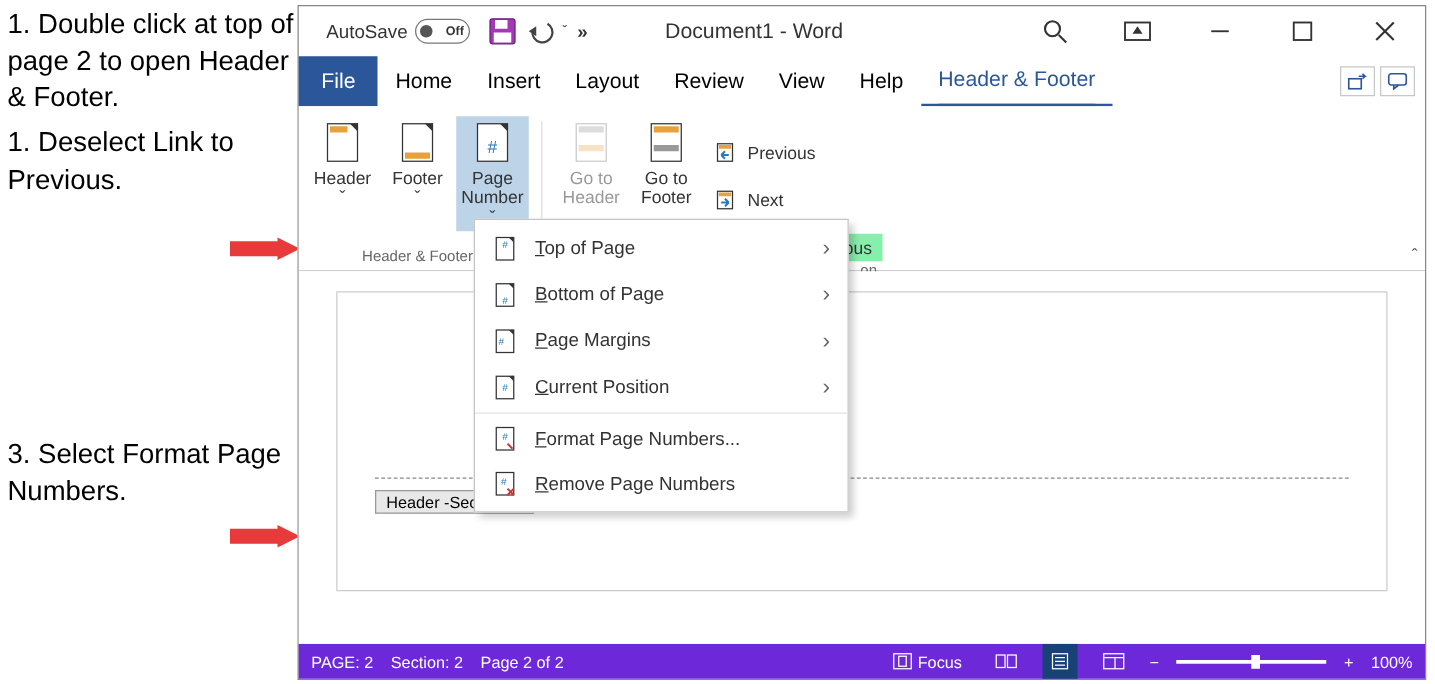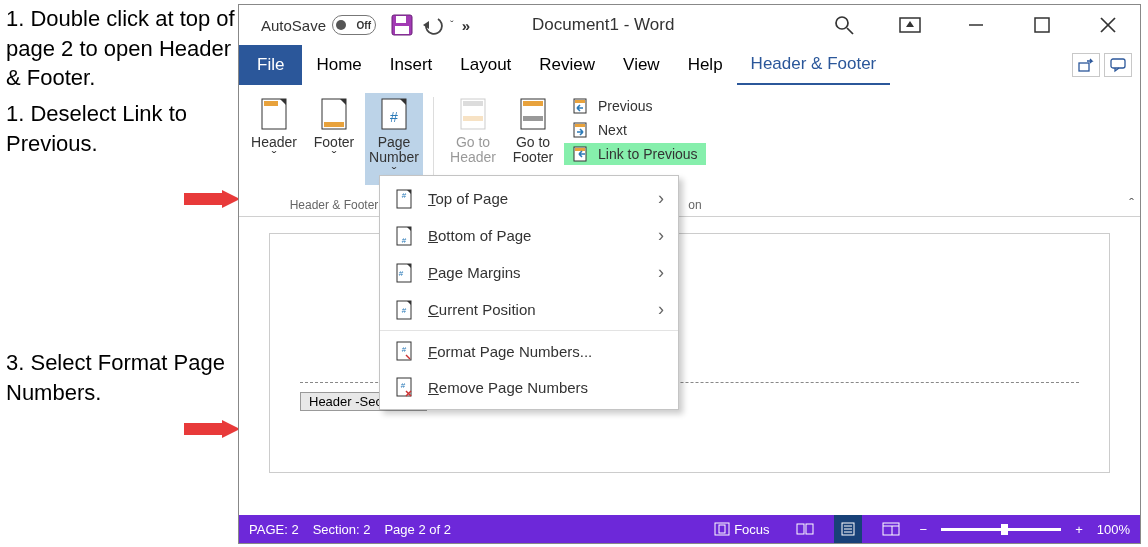--- a/index.html
+++ b/index.html
@@ -37,21 +37,21 @@
   
   .ribbon { height: 132px; border-bottom: 1px solid #d0d0d0; display: flex; align-items: flex-start; padding-top: 8px; position: relative; background:#fff; }
   .ribbon-group { display:flex; flex-direction:column; align-items:center; height:100%; padding: 0 6px; }
   .ribbon-group .items { display:flex; gap:2px; align-items:flex-start; }
   .ribbon-group .grp-label { font-size:12px; color:#666; margin-top:auto; padding-bottom:4px; }
   .big-btn { width:58px; display:flex; flex-direction:column; align-items:center; gap:4px; font-size:14px; color:#333; cursor:pointer; padding:4px 2px; }
   .big-btn.selected { background:#bcd3e8; }
   .big-btn .ic { width:30px; height:34px; display:flex; align-items:center; justify-content:center; }
   .big-btn .lbl { text-align:center; line-height:1.1; font-size:14px; }
   
-  .nav-col { display:flex; flex-direction:column; gap:2px; padding-top: 2px; }
+  .nav-col { display:flex; flex-direction:column; gap:16px; padding-top: 2px; margin-top: 16px; }
   .nav-small { display:flex; align-items:center; gap:6px; font-size:14px; color:#333; padding:2px 8px; cursor:pointer; }
   .nav-small.selected { background:#86efac; }
   .nav-small .ic { width:20px; height:18px; display:flex; align-items:center; justify-content:center; }
   
   .ribbon .collapse { position:absolute; right:6px; bottom:4px; font-size:14px; color:#555; }
   
   .sep { width:1px; height:86px; background:#ddd; margin:4px 4px 0; }
   
   
   .dropdown { position:absolute; left:140px; top:90px; width:300px; background:#fff; border:1px solid #c4c4c4; box-shadow: 4px 4px 6px rgba(0,0,0,0.2); z-index:10; padding:4px 0; }

